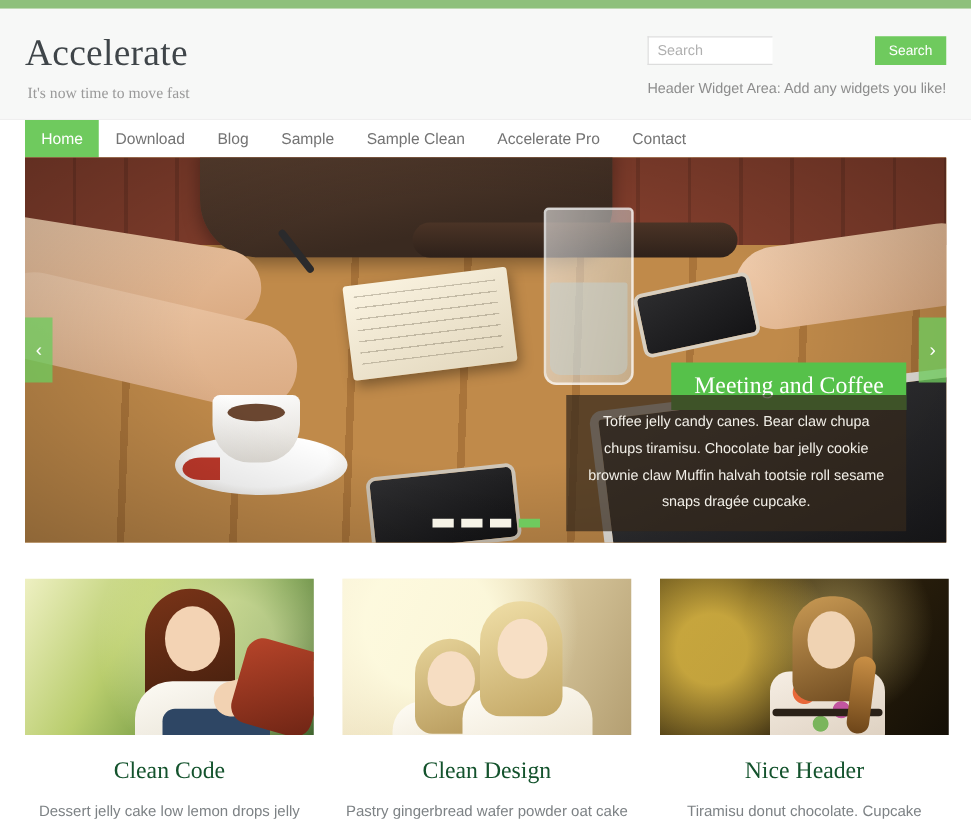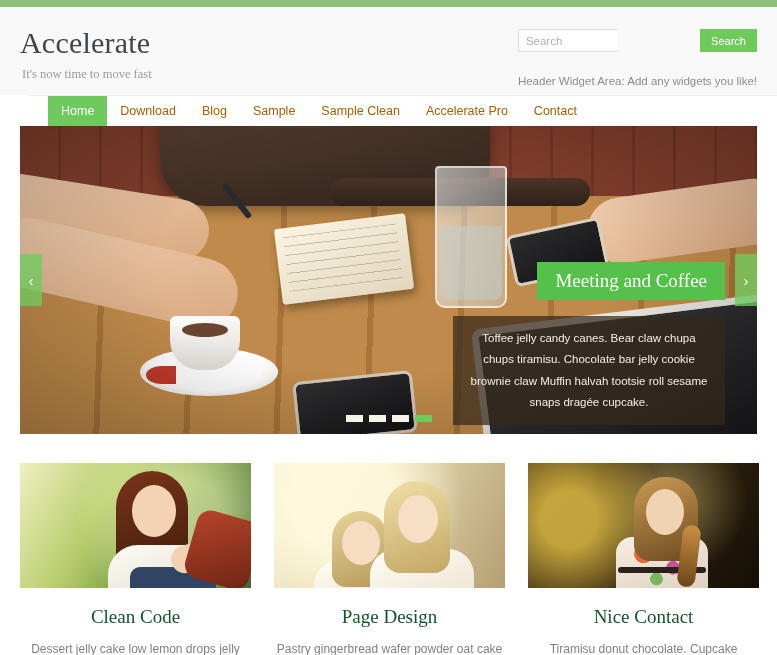--- a/index.html
+++ b/index.html
@@ -38,30 +38,30 @@
     width:100px; height:23px; border:1px solid #dddddd; border-right:none;
     background:#fff; padding:0 7px; font-size:11.5px; color:#9b9b9b;
     font-family:"Liberation Sans", sans-serif; outline:none;
   }
   #search-input::placeholder { color:#b0b0b0; }
   #search-submit {
     width:57px; height:23px; border:none; background:#6fca5e; color:#fff;
     font-size:11px; font-family:"Liberation Sans", sans-serif; cursor:pointer;
     padding:0;
   }
-  #widget-note { font-size:11.5px; color:#8d8d8d; margin-top:23px;text-align:right; }
+  #widget-note { font-size:11.5px; color:#8d8d8d; margin-top:13px;text-align:right; }
 
   
   #nav {
     background:#ffffff; border-top:1px solid #efefef;
-    padding:0 20px; display:flex; align-items:stretch; height:31px;margin-left:28px;
+    padding:0 20px; display:flex; align-items:stretch; height:31px;
   }
   .nav-item {
     display:flex; align-items:center; padding:0 13px;
-    font-size:12.5px; color:#a16207; cursor:pointer; white-space:nowrap;
+    font-size:12.5px; color:#737373; cursor:pointer; white-space:nowrap;
   }
   .nav-item.active { background:#6fca5e; color:#ffffff; }
 
   
   #slider-wrap { padding:0 20px; }
   #slider {
     position:relative; width:737px; height:308px; overflow:hidden;
     background:#a4703a;
   }
   
@@ -155,21 +155,21 @@
   .slider-arrow {
     position:absolute; top:128px; width:22px; height:52px;
     background:rgba(111,202,94,.78); color:#ffffff;
     display:flex; align-items:center; justify-content:center;
     font-size:15px; cursor:pointer; z-index:6; user-select:none;
   }
   #slider-prev { left:0; }
   #slider-next { right:0; }
 
   #caption-title {
-    position:absolute; right:32px; top:136px; z-index:5;
+    position:absolute; right:32px; top:164px; z-index:5;
     background:#56c14a; color:#ffffff;
     font-family:"Liberation Serif", serif; font-size:19px;
     padding:8px 18px; white-space:nowrap;
   }
   #caption-text {
     position:absolute; right:32px; top:190px; width:272px; z-index:5;
     background:rgba(52,40,28,.72); color:#f2efe8;
     font-size:11.5px; line-height:1.85; text-align:center;
     padding:12px 14px;
   }
@@ -315,29 +315,29 @@
 
   <div class="feature">
     <div class="feature-img img-b">
       <div class="person b-body1"></div>
       <div class="person b-hair1"></div>
       <div class="person b-face1"></div>
       <div class="person b-body2"></div>
       <div class="person b-hair2"></div>
       <div class="person b-face2"></div>
     </div>
-    <h2 class="feature-title">Page Design</h2>
+    <h2 class="feature-title">Clean Design</h2>
     <p class="feature-text">Pastry gingerbread wafer powder oat cake carrot cake sugar plum macaroon. Donut toffee tart jelly.</p>
   </div>
 
   <div class="feature">
     <div class="feature-img img-c">
       <div class="person c-dress"></div>
       <div class="person c-belt"></div>
       <div class="person c-hair"></div>
       <div class="person c-face"></div>
       <div class="person c-braid"></div>
     </div>
-    <h2 class="feature-title">Nice Contact</h2>
+    <h2 class="feature-title">Nice Header</h2>
     <p class="feature-text">Tiramisu donut chocolate. Cupcake marshmallow halvah pudding topping cheesecake topping.</p>
   </div>
 
 </div>
 
 </body></html>

